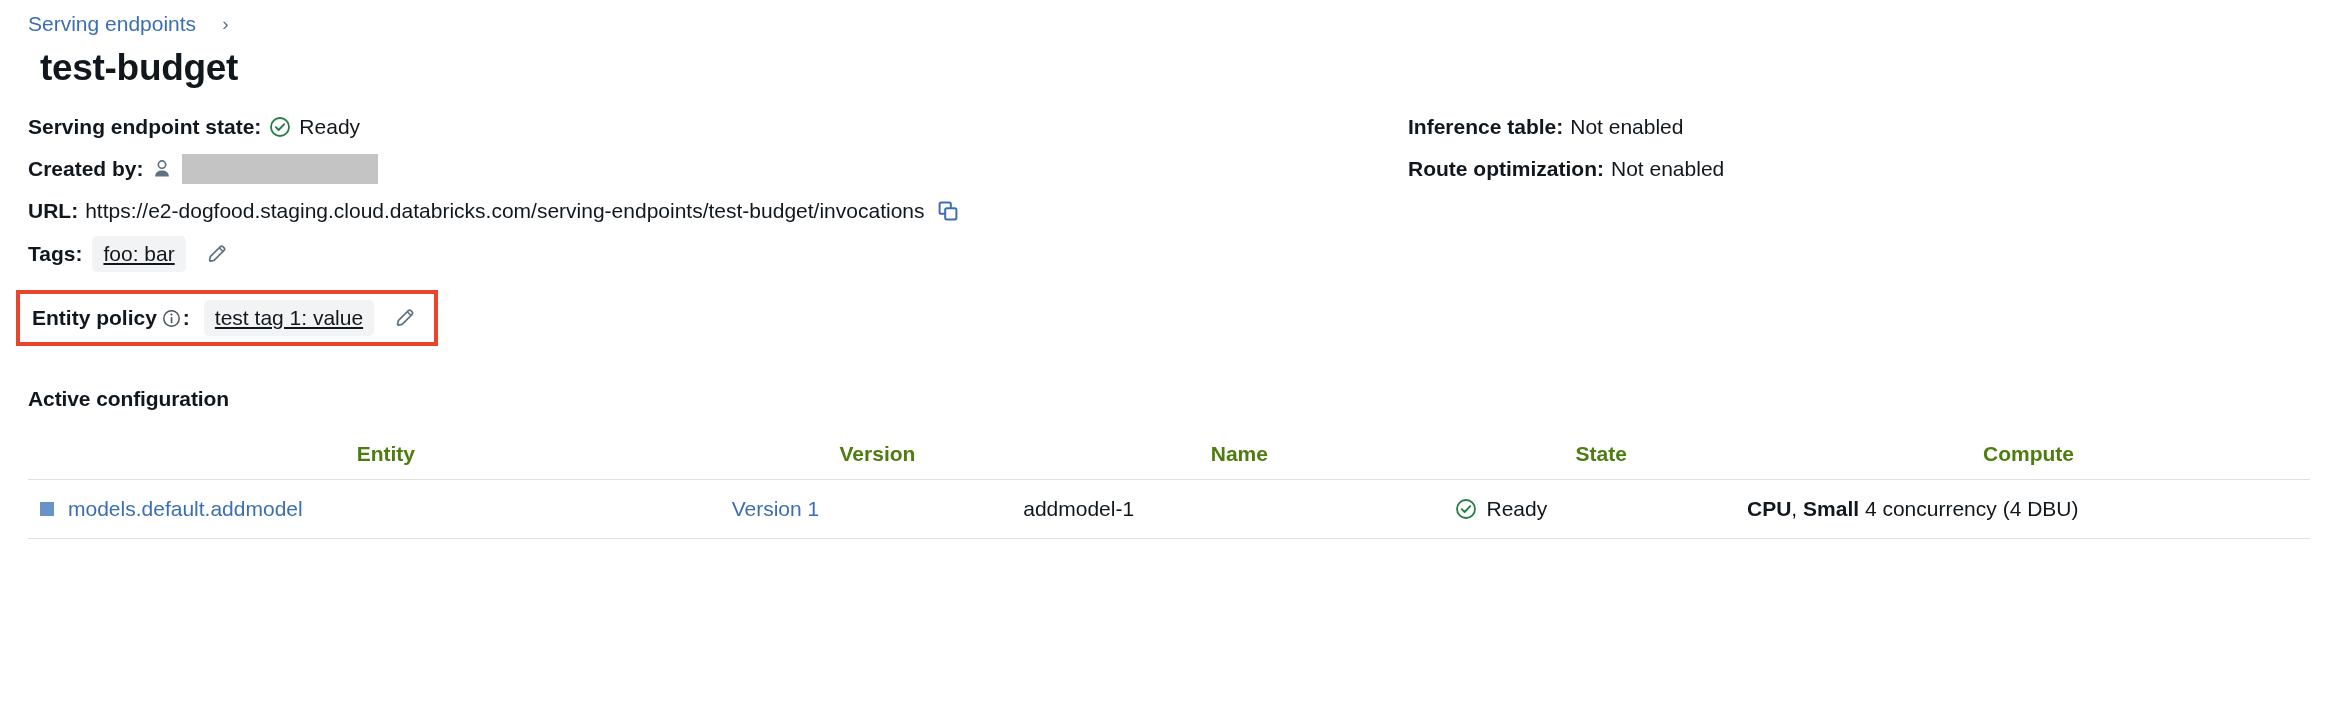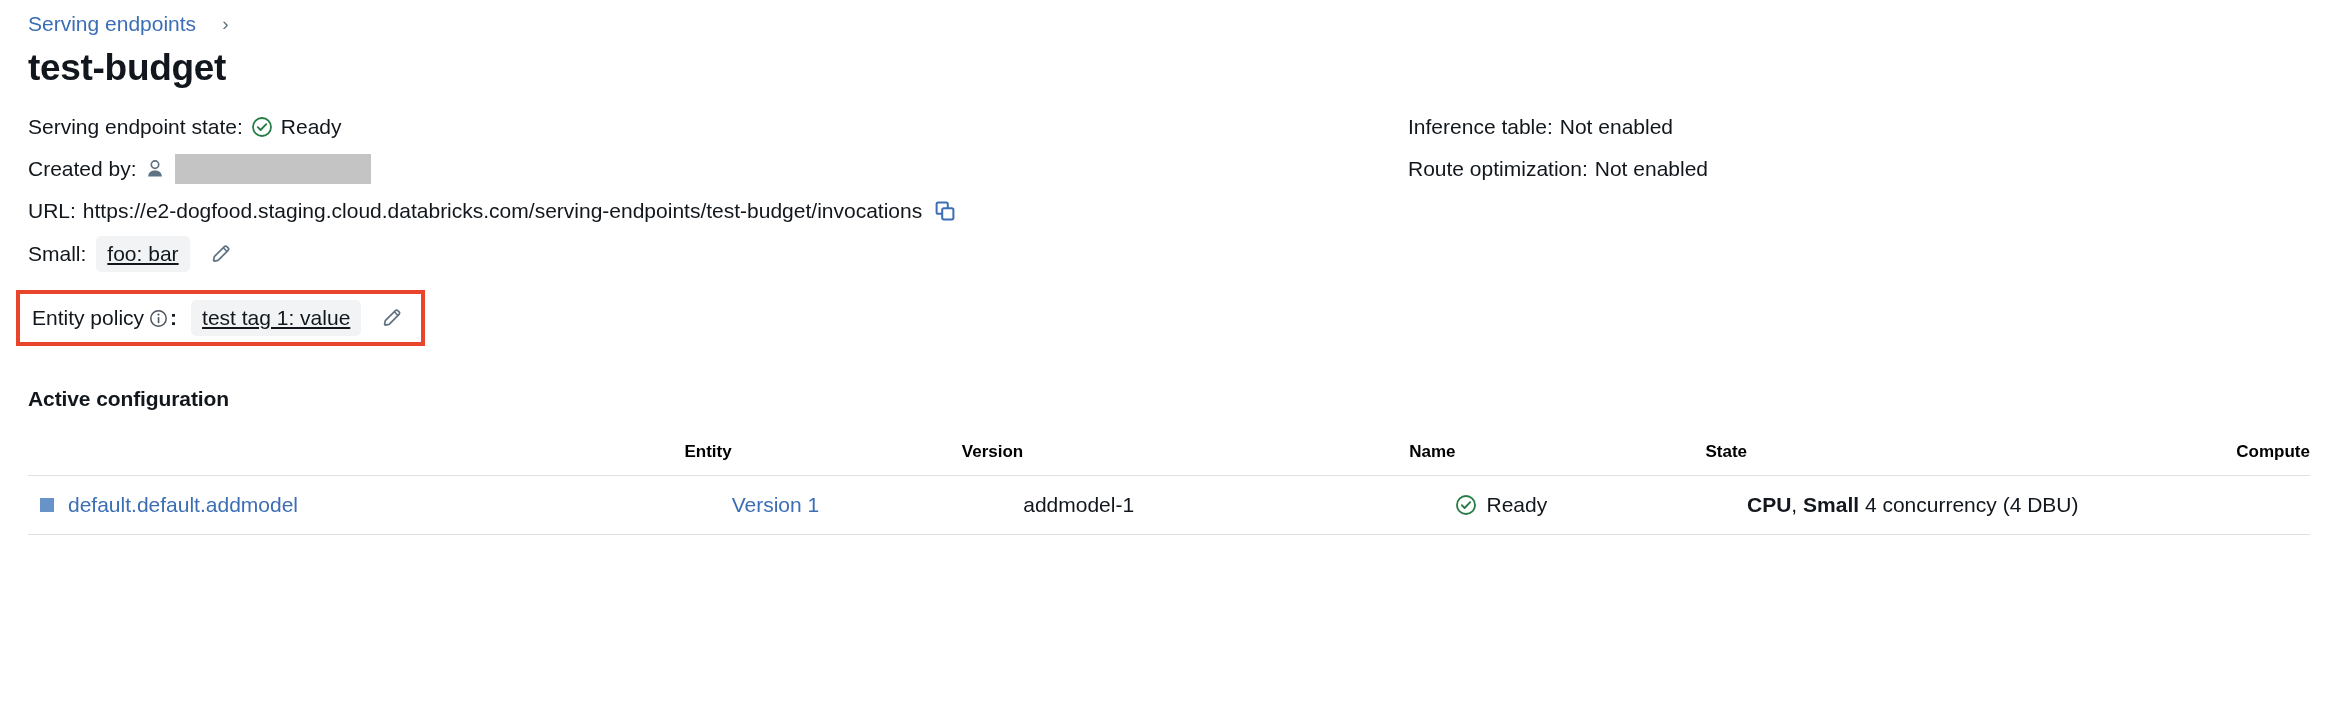--- a/index.html
+++ b/index.html
@@ -43,21 +43,21 @@
     color: #5f7281;
     font-size: 19px;
     line-height: 24px;
   }
 
   
   .page-title {
     font-size: 37px;
     font-weight: bold;
     letter-spacing: -0.3px;
-    margin: 16px 0 0 0;
+    margin: 16px 0 0 12px;
     line-height: 44px;
     color: #11171c;
   }
 
   
   .meta-wrap {
     position: relative;
     margin-top: 20px;
   }
   .meta-col-left {
@@ -71,21 +71,21 @@
   }
   .meta-row {
     display: flex;
     align-items: center;
     min-height: 34px;
     margin-bottom: 8px;
     font-size: 21px;
     line-height: 30px;
   }
   .meta-label {
-    font-weight: normal;
+    font-weight: bold;
     color: #11171c;
     white-space: nowrap;
   }
   .meta-value {
     color: #11171c;
     white-space: nowrap;
   }
   .gap6 { display: inline-block; width: 7px; }
 
   
@@ -190,24 +190,24 @@
   }
 
   
   .cfg-table {
     width: 2282px;
     border-collapse: collapse;
     margin-top: 26px;
     table-layout: fixed;
   }
   .cfg-table th {
-    text-align: right;
-    font-size: 17px;
+    text-align: center;
+    font-size: 21px;
     font-weight: bold;
-    color: #000000;
+    color: #4d7c0f;
     padding: 0 0 13px 0;
     border-bottom: 1px solid #dce0e3;
     white-space: nowrap;
   }
   .cfg-table td {
     font-size: 21px;
     color: #11171c;
     padding: 17px 0 17px 0;
     border-bottom: 1px solid #dce0e3;
     vertical-align: middle;
@@ -291,21 +291,21 @@
         <span class="copy-icon">
           <svg width="22" height="22" viewBox="0 0 22 22">
             <rect x="2.6" y="2.6" width="11.2" height="11.2" rx="1.6" fill="none" stroke="#3b6eb4" stroke-width="2"></rect>
             <rect x="8.2" y="8.2" width="11.2" height="11.2" rx="1.6" fill="#ffffff" stroke="#3b6eb4" stroke-width="2"></rect>
           </svg>
         </span>
       </div>
 
       
       <div class="meta-row">
-        <span class="meta-label">Small:</span>
+        <span class="meta-label">Tags:</span>
         <span class="pill tag-start">foo: bar</span>
         <span class="pencil-btn">
           <svg width="24" height="24" viewBox="0 0 24 24">
             <path d="M4.6 18.4 L5.3 14.6 L15.4 4.6 C16.1 3.9 17.1 3.9 17.8 4.6 L19.1 5.9 C19.8 6.6 19.8 7.6 19.1 8.3 L9.1 18.4 L5.3 19.1 Z" fill="none" stroke="#5f7281" stroke-width="1.7" stroke-linejoin="round"></path>
             <path d="M14.3 5.8 L17.9 9.4" fill="none" stroke="#5f7281" stroke-width="1.5"></path>
           </svg>
         </span>
       </div>
 
       
@@ -355,21 +355,21 @@
         <th class="col-name">Name</th>
         <th class="col-state">State</th>
         <th class="col-compute">Compute</th>
       </tr>
     </thead>
     <tbody>
       <tr>
         <td class="col-entity">
           <span class="entity-cell">
             <span class="entity-square"></span>
-            <a class="link-blue">default.default.addmodel</a>
+            <a class="link-blue">models.default.addmodel</a>
           </span>
         </td>
         <td class="col-version">
           <a class="link-blue">Version 1</a>
         </td>
         <td class="col-name">addmodel-1</td>
         <td class="col-state">
           <span class="state-cell">
             <span class="status-chk" style="margin:0">
               <svg width="22" height="22" viewBox="0 0 22 22">

